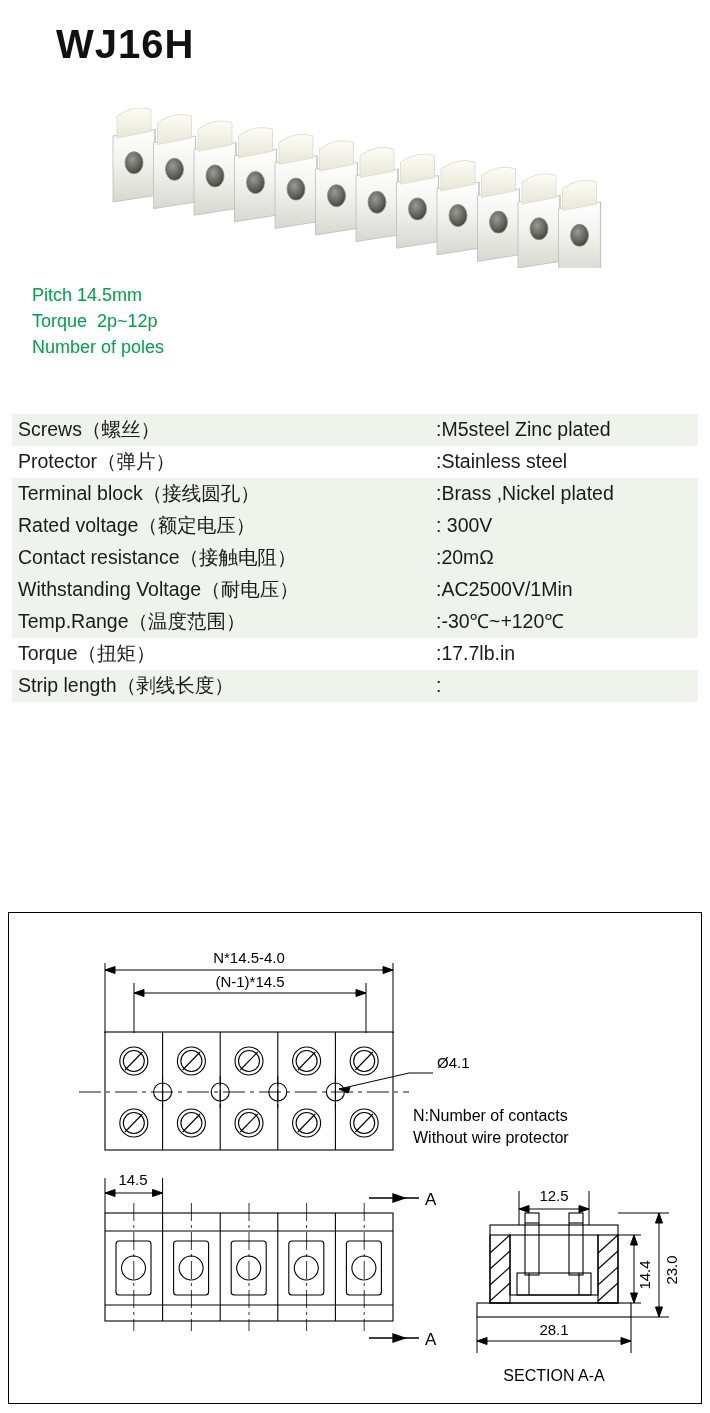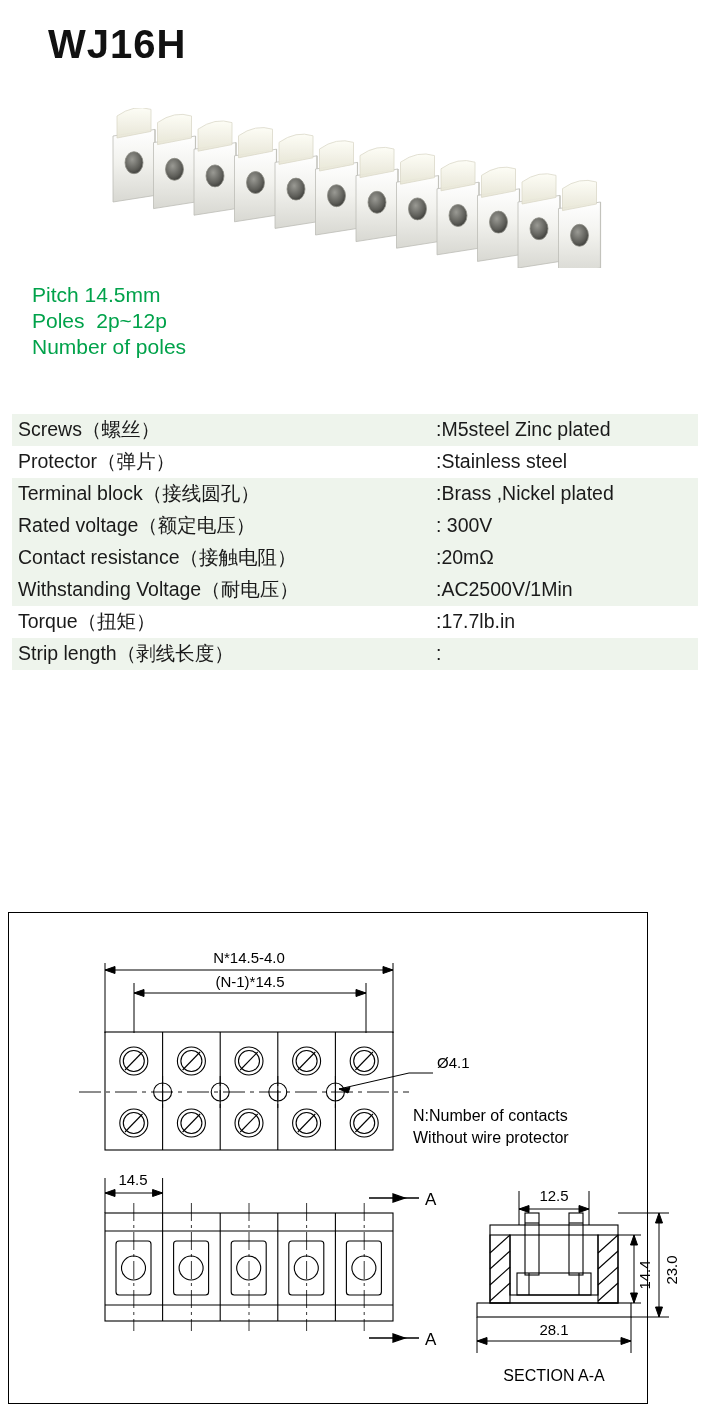--- a/index.html
+++ b/index.html
@@ -11,40 +11,40 @@
     width: 710px; height: 1413px;
     position: relative;
     font-family: "Liberation Sans", sans-serif;
     color: #1a1a1a;
     overflow: hidden;
   }
 
   
   #title {
     position: absolute;
-    left: 48px; top: 22px;
+    left: 56px; top: 22px;
     font-size: 40px;
     font-weight: bold;
     letter-spacing: 1px;
     color: #111;
   }
 
   
   #photo {
     position: absolute;
     left: 95px; top: 108px;
     width: 540px; height: 160px;
   }
 
   
   #green-specs {
     position: absolute;
     left: 32px; top: 282px;
     color: #00a24a;
-    font-size: 21px;
+    font-size: 18px;
     line-height: 26px;
     font-weight: 500;
   }
   #green-specs div { white-space: pre; }
 
   
   #spec-table {
     position: absolute;
     left: 12px; top: 414px;
     width: 686px;
@@ -57,21 +57,21 @@
     white-space: nowrap;
     line-height: 25px;
   }
   #spec-table td.label { width: 418px; }
   #spec-table tr.alt td { background: #eef4ec; }
 
   
   #drawing {
     position: absolute;
     left: 8px; top: 912px;
-    width: 640px; height: 492px;
+    width: 694px; height: 492px;
     border: 1px solid #000;
     background: #fff;
   }
   #drawing svg { display: block; }
   .dimtext {
     font-family: "Liberation Sans", sans-serif;
     font-size: 15px;
     fill: #000;
   }
   .noteText {
@@ -164,21 +164,21 @@
           <path d="M467.5,102.6 L501.5,96 L501.5,74 Q484.5,68.6 467.5,80.6 Z" fill="url(#clipG)" stroke="#d9d7c6" stroke-width="0.8" opacity="0.95"></path>
           <ellipse cx="484.5" cy="127.3" rx="9" ry="11" fill="url(#holeG)" stroke="#8f8f88" stroke-width="0.8"></ellipse>
           <line x1="505.5" y1="94" x2="505.5" y2="160" stroke="#c3c3bc" stroke-width="1.2"></line>
         </g>
     </g>
   </svg>
 </div>
 
 <div id="green-specs">
   <div>Pitch 14.5mm</div>
-  <div>Poles  2p~12p</div>
+  <div>Torque  2p~12p</div>
   <div>Number of poles</div>
 </div>
 
 <table id="spec-table">
   <tbody>
     <tr class="alt">
       <td class="label">Screws（螺丝）</td>
       <td class="value">:M5steel Zinc plated</td>
     </tr>
     <tr>
@@ -193,20 +193,24 @@
       <td class="label">Rated voltage（额定电压）</td>
       <td class="value">: 300V</td>
     </tr>
     <tr class="alt">
       <td class="label">Contact resistance（接触电阻）</td>
       <td class="value">:20mΩ</td>
     </tr>
     <tr class="alt">
       <td class="label">Withstanding Voltage（耐电压）</td>
       <td class="value">:AC2500V/1Min</td>
+    </tr>
+    <tr class="alt">
+      <td class="label">Temp.Range（温度范围）</td>
+      <td class="value">:-30℃~+120℃</td>
     </tr>
     <tr>
       <td class="label">Torque（扭矩）</td>
       <td class="value">:17.7lb.in</td>
     </tr>
     <tr class="alt">
       <td class="label">Strip length（剥线长度）</td>
       <td class="value">:</td>
     </tr>
   </tbody>

